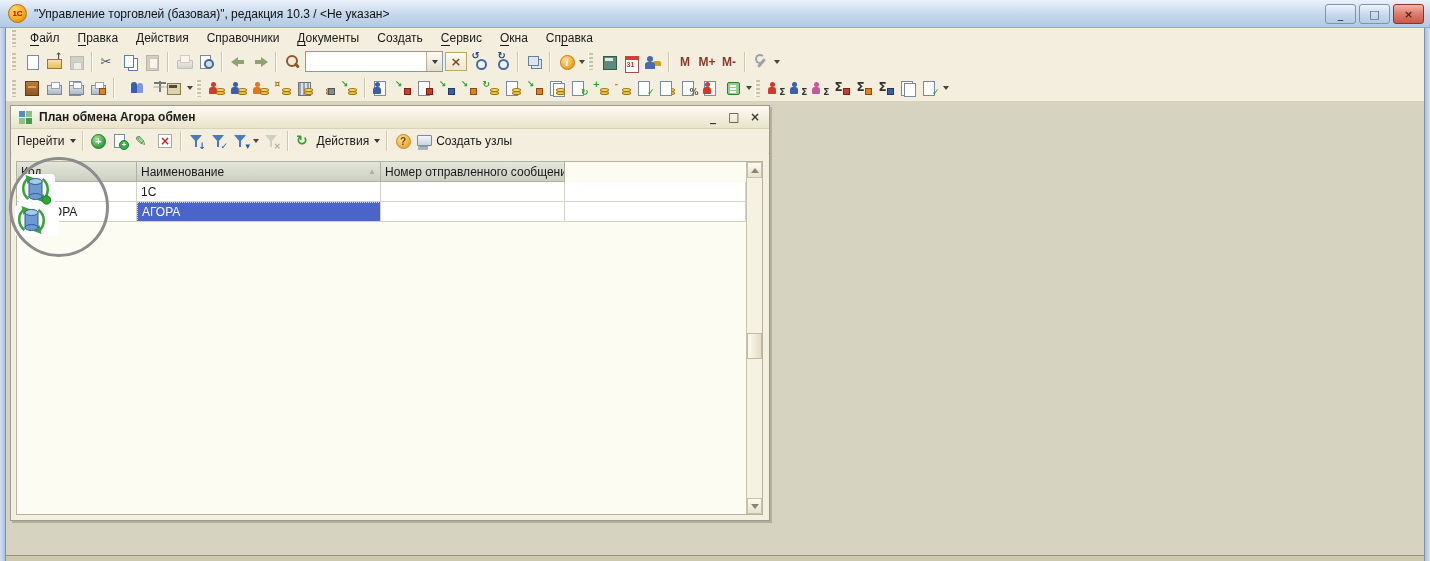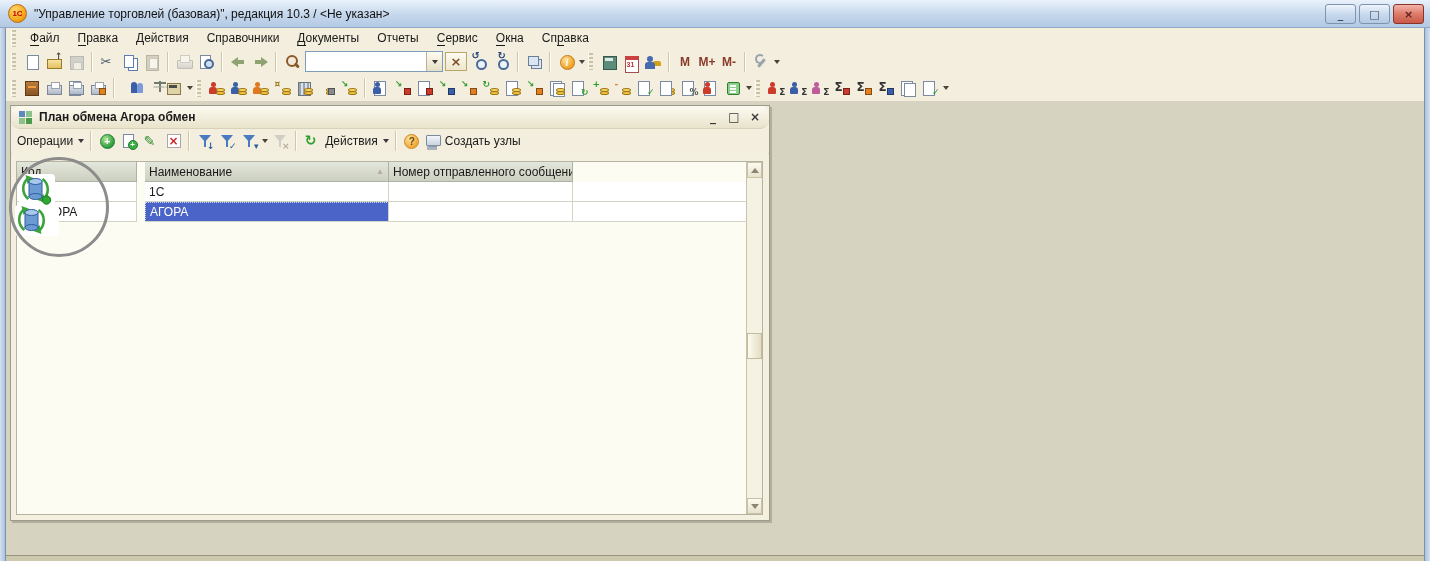--- a/index.html
+++ b/index.html
@@ -130,36 +130,36 @@
   .combo input{flex:1;border:0;outline:none;min-width:0;font:12px "Liberation Sans",sans-serif;background:#fff;padding:0 3px;}
   .combo .cdd{width:15px;background:linear-gradient(#fdfaf0,#e6dfc6);border-left:1px solid #b9b294;display:flex;align-items:center;justify-content:center;}
   .combo .cdd::after{content:"";border-left:3.5px solid transparent;border-right:3.5px solid transparent;border-top:4px solid #3a3a3a;}
   .xbtn{width:19px;height:19px;border:1px solid #b9a66a;background:linear-gradient(#fdfaf0,#efe7cc);display:flex;align-items:center;justify-content:center;margin-right:2px;}
   
   #workspace{position:absolute;left:5px;right:5px;top:101px;height:460px;background:#d7d3c1;}
   #bottom-strip{position:absolute;left:0;right:0;bottom:0;height:5px;background:#ccc8ad;border-top:1px solid #96927c;}
   #child-window{position:absolute;left:5px;top:4px;width:760px;height:416px;background:#f4f0df;
     border:1px solid #9b9b8b;box-shadow:2px 2px 0 #b3af9f;box-sizing:border-box;}
   .cw-titlebar{height:22px;background:linear-gradient(#fdfbf1,#e9e3cb);border-bottom:1px solid #d8d2ba;
-    display:flex;align-items:center;padding:0 6px;gap:5px;border-radius:9px;}
+    display:flex;align-items:center;padding:0 6px;gap:5px;}
   .cw-title{font-weight:bold;flex:1;}
   .cw-btn{width:16px;height:16px;display:flex;align-items:center;justify-content:center;
     font:bold 12px/12px "DejaVu Sans",sans-serif;color:#3a3a3a;}
   .cw-toolbar{height:24px;background:#f3eedd;border-bottom:1px solid #d8d2ba;display:flex;align-items:center;padding-left:4px;}
   .menu-btn{gap:4px;}
   .menu-btn::after{content:"";border-left:3.5px solid transparent;border-right:3.5px solid transparent;border-top:4px solid #3a3a3a;margin-left:1px;}
   .cw-client{position:absolute;left:1px;right:1px;top:47px;bottom:1px;background:#f4f0df;}
   
   #table{position:absolute;left:4px;top:8px;width:747px;bottom:4px;background:#fdfcf2;border:1px solid #b7b3a2;box-sizing:border-box;}
   .trow{display:flex;height:20px;box-sizing:border-box;}
   .hcell{background:linear-gradient(#e3e6da,#ccd0c1);border-right:1px solid #aeb2a2;border-bottom:1px solid #aeb2a2;
     box-sizing:border-box;padding:0 4px;display:flex;align-items:center;overflow:hidden;white-space:nowrap;}
   .cell{border-right:1px solid #d2d4c6;border-bottom:1px solid #d2d4c6;background:#fff;box-sizing:border-box;
     padding:0 4px;display:flex;align-items:center;overflow:hidden;white-space:nowrap;}
-  .col-0{width:120px;}.col-1{width:244px;margin-left:8px;}.col-2{width:184px;}.col-3{width:181px;}
+  .col-0{width:120px;}.col-1{width:244px;}.col-2{width:184px;}.col-3{width:181px;}
   .cell.code{padding-left:22px;position:relative;}
   .cell.code .icon16{position:absolute;left:2px;top:2px;}
   .cell.sel{background:#4a64c8;color:#fff;border:1px dotted #c9d4f4;border-right:1px solid #d2d4c6;border-bottom:1px solid #d2d4c6;}
   .sort-ind{margin-left:auto;color:#b4ae9a;font-size:8px;}
   
   #vscroll{position:absolute;right:0;top:0;bottom:0;width:16px;background:#f5f1e3;border-left:1px solid #c9c2a8;box-sizing:border-box;}
   .sb-btn{position:absolute;left:0;width:15px;height:16px;background:linear-gradient(#fdfaf0,#e8e2cc);border:1px solid #c9c2a8;box-sizing:border-box;display:flex;align-items:center;justify-content:center;}
   .sb-btn.up{top:0;}.sb-btn.down{bottom:0;}
   .sb-btn.up::after{content:"";border-left:4px solid transparent;border-right:4px solid transparent;border-bottom:5px solid #8a8574;}
   .sb-btn.down::after{content:"";border-left:4px solid transparent;border-right:4px solid transparent;border-top:5px solid #8a8574;}
@@ -186,21 +186,21 @@
 </div>
 
 <div class="menubar">
   <div class="grip"></div>
   <div id="menu-items" style="display:flex">
       <span class="menu-item"><span class="u">Ф</span>айл</span>
       <span class="menu-item"><span class="u">П</span>равка</span>
       <span class="menu-item">Действия</span>
       <span class="menu-item">Справочники</span>
       <span class="menu-item"><span class="u">Д</span>окументы</span>
-      <span class="menu-item">Отчеты</span>
+      <span class="menu-item">Создать</span>
       <span class="menu-item"><span class="u">С</span>ервис</span>
       <span class="menu-item"><span class="u">О</span>кна</span>
       <span class="menu-item">Сп<span class="u">р</span>авка</span>
     </div>
 </div>
 
 <div class="toolbar" id="toolbar1">
     <div class="grip"></div>
     <button class="tb-btn">
       <span class="icon16 k-doc"></span>
@@ -532,21 +532,21 @@
   <div id="child-window">
     <div class="cw-titlebar">
       <span class="icon16 k-exchplan"></span>
       <span class="cw-title">План обмена Агора обмен</span>
       <span class="cw-btn">_</span>
       <span class="cw-btn">□</span>
       <span class="cw-btn">×</span>
     </div>
     <div class="cw-toolbar" id="cw-toolbar">
         <button class="tb-btn menu-btn">
-          <span>Операции</span>
+          <span>Перейти</span>
         </button>
         <div class="tsep"></div>
         <button class="tb-btn">
           <span class="icon16 k-add"></span>
         </button>
         <button class="tb-btn">
           <span class="icon16 k-copyadd"></span>
         </button>
         <button class="tb-btn">
           <span class="icon16 k-edit"></span>

